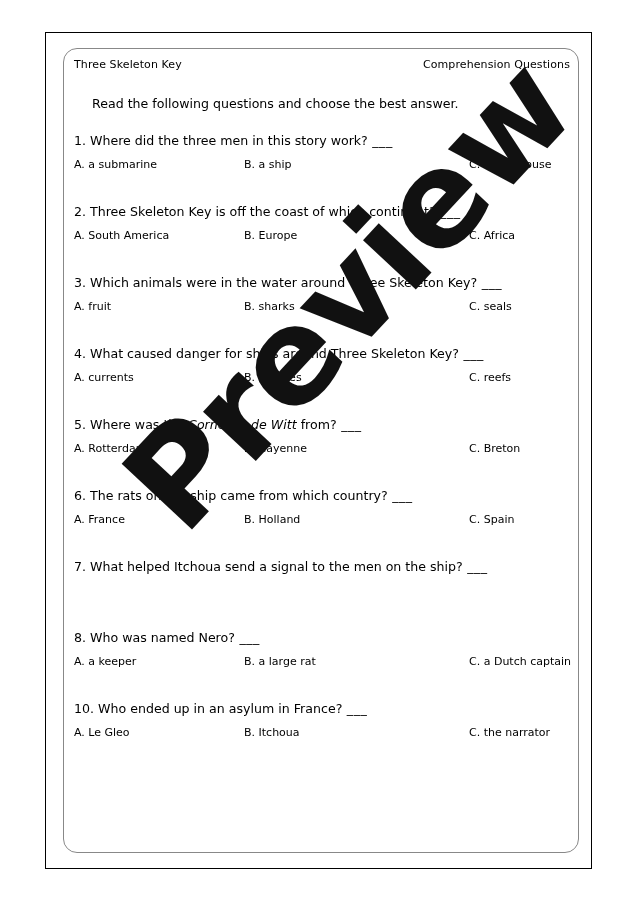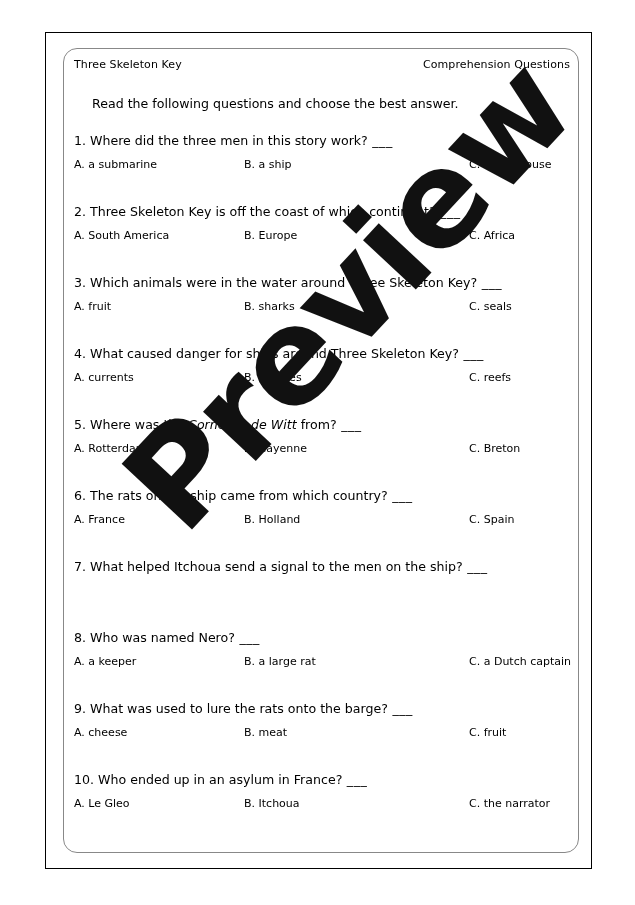--- a/index.html
+++ b/index.html
@@ -195,28 +195,20 @@
       </div>
       <div class="question-block">
         <div class="question-prompt"><span>8. Who was named Nero?</span><span class="blank"> ___</span></div>
         <div class="options-row">
           <div class="option col-a">A. a keeper</div>
           <div class="option col-b">B. a large rat</div>
           <div class="option col-c">C. a Dutch captain</div>
         </div>
       </div>
       <div class="question-block">
-        <div class="question-prompt"><span>9. What was used to lure the rats onto the barge?</span><span class="blank"> ___</span></div>
-        <div class="options-row">
-          <div class="option col-a">A. cheese</div>
-          <div class="option col-b">B. meat</div>
-          <div class="option col-c">C. fruit</div>
-        </div>
-      </div>
-      <div class="question-block">
         <div class="question-prompt"><span>10. Who ended up in an asylum in France?</span><span class="blank"> ___</span></div>
         <div class="options-row">
           <div class="option col-a">A. Le Gleo</div>
           <div class="option col-b">B. Itchoua</div>
           <div class="option col-c">C. the narrator</div>
         </div>
       </div>
     </div>
 
 </div>

